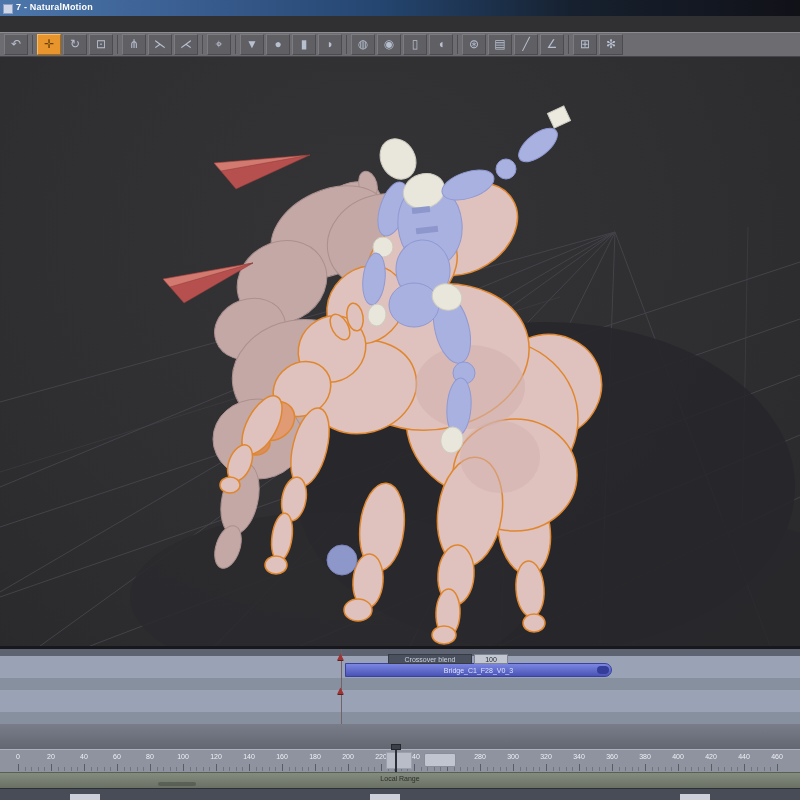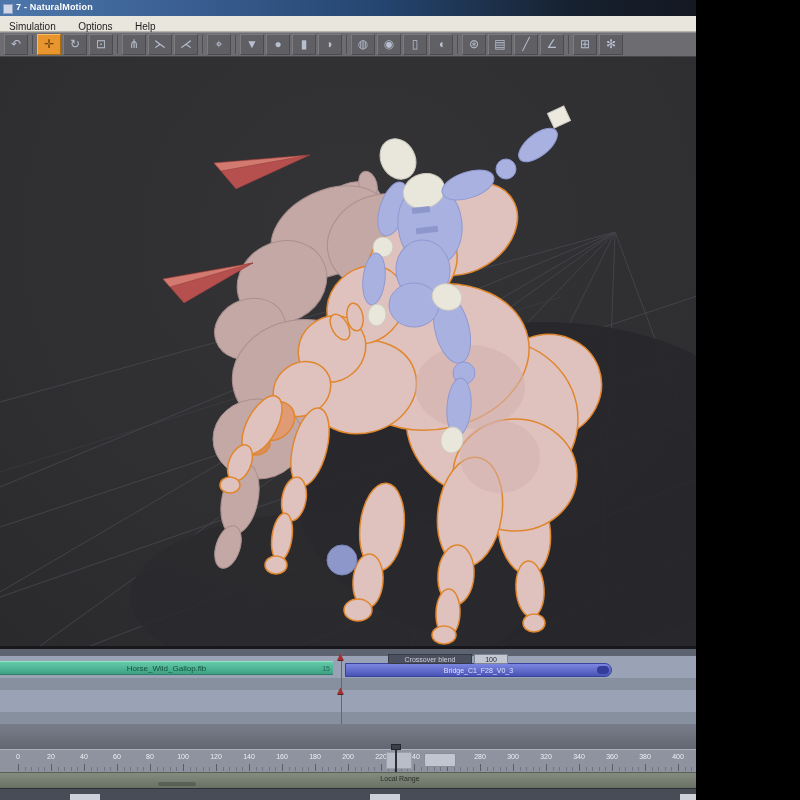--- a/index.html
+++ b/index.html
@@ -1,16 +1,16 @@
 <!DOCTYPE html>
 <html><head>
 <meta charset="utf-8">
 <style>
   html,body{margin:0;padding:0;background:#000;}
-  .app{position:relative;width:696px;height:800px;overflow:hidden;
+  .app{position:relative;width:800px;height:800px;overflow:hidden;
        font-family:"Liberation Sans",sans-serif;background:#303033;}
 
   
   .titlebar{position:absolute;top:0;left:0;width:800px;height:16px;
     background:linear-gradient(90deg,#4d77ab 0%,#36598b 28%,#24456f 48%,#16202e 72%,#111118 100%);}
   .titlebar .win-icon{position:absolute;left:3px;top:4px;width:8px;height:8px;
     background:#cfd6e8;border:1px solid #8fa0c0;}
   .titlebar .title-text{position:absolute;left:16px;top:2px;color:#fff;
     font-size:9px;font-weight:bold;letter-spacing:.2px;}
 
@@ -101,25 +101,20 @@
 </head>
 <body>
 
 <div class="app">
 
   <div class="titlebar">
     <span class="win-icon"></span>
     <span class="title-text">7 - NaturalMotion</span>
   </div>
 
-  <div class="menubar">
-    <span class="menu-item">Simulation</span>
-    <span class="menu-item">Options</span>
-    <span class="menu-item">Help</span>
-  </div>
 
   <div class="toolbar">
       <span class="tbtn">↶</span>
       <span class="tdiv"></span>
       <span class="tbtn selected">✛</span>
       <span class="tbtn">↻</span>
       <span class="tbtn">⊡</span>
       <span class="tdiv"></span>
       <span class="tbtn">⋔</span>
       <span class="tbtn">⋋</span>
@@ -261,24 +256,20 @@
     <div class="row-a" style="top:10px;height:22px;"></div>
     <div class="row-b" style="top:32px;height:12px;"></div>
     <div class="row-a" style="top:44px;height:22px;"></div>
     <div class="row-b" style="top:66px;height:12px;"></div>
   </div>
   <div class="tl-sep"></div>
   <div class="marker-strip"></div>
 
   <div class="vline"></div>
 
-  <div class="bar bar-green">
-    <span>Horse_Wild_Gallop.flb</span>
-    <span class="bar-end">15</span>
-  </div>
 
   <div class="bar bar-blue">
     <span>Bridge_C1_F28_V0_3</span>
     <span class="cap"></span>
   </div>
 
   <div class="xover-label">Crossover blend</div>
   <div class="xover-value">100</div>
 
 

